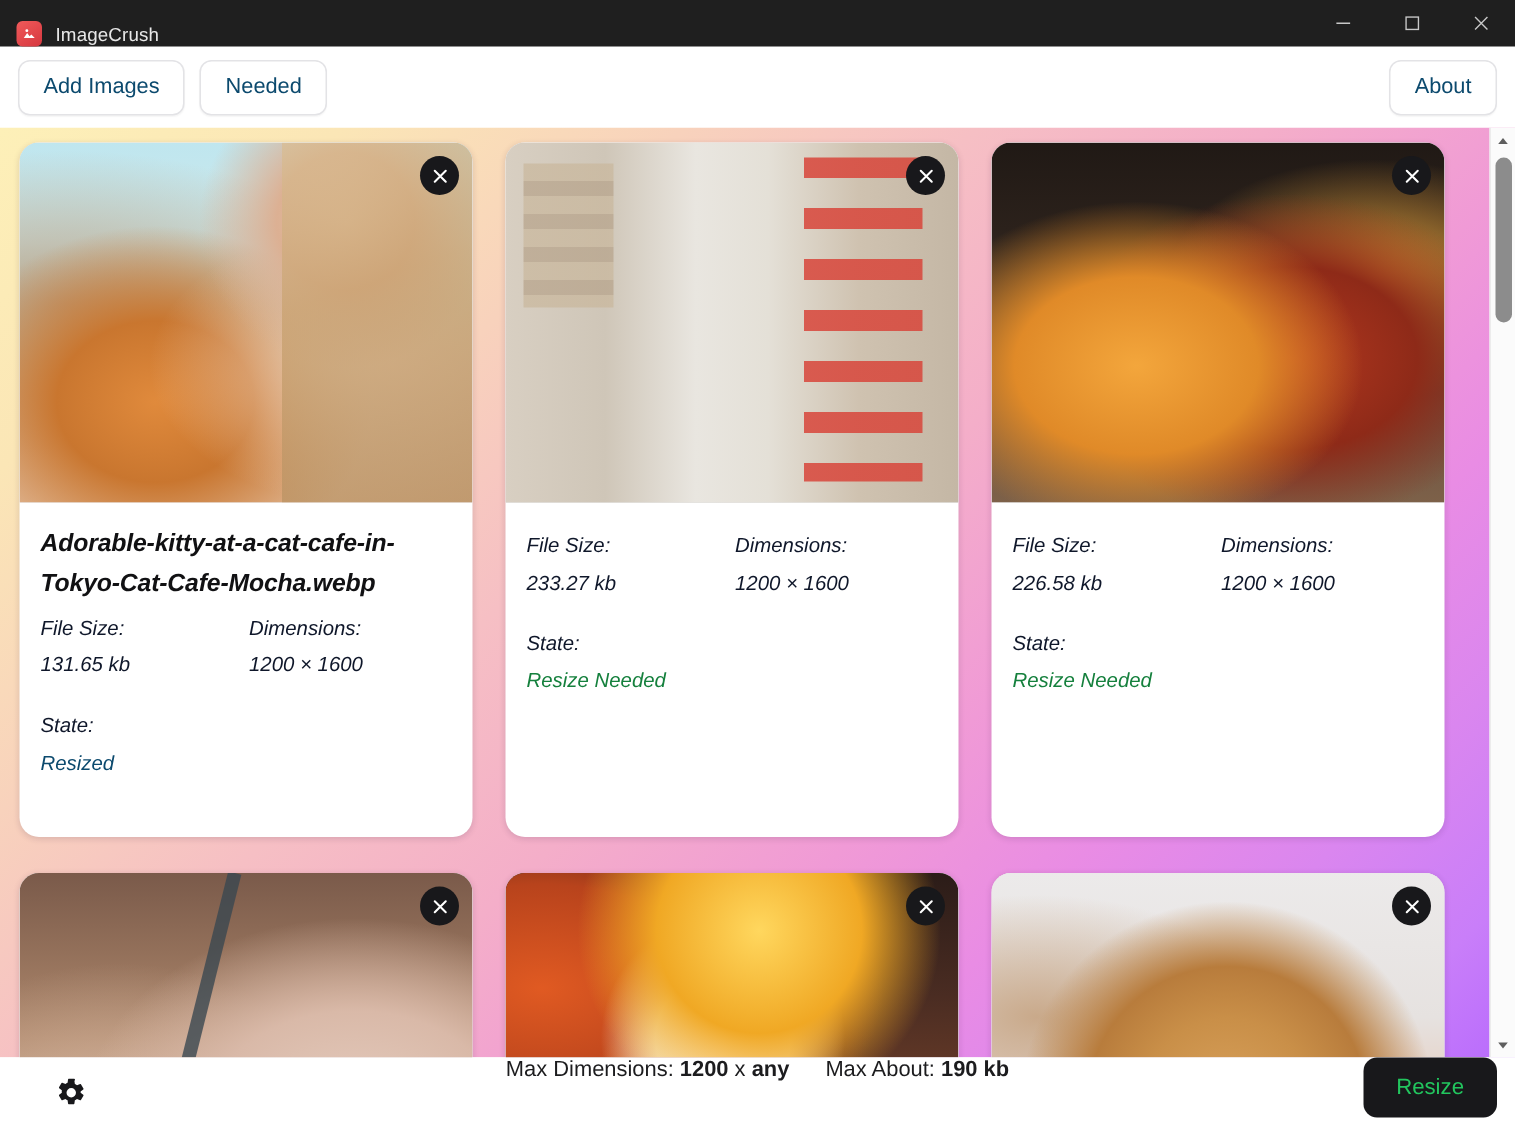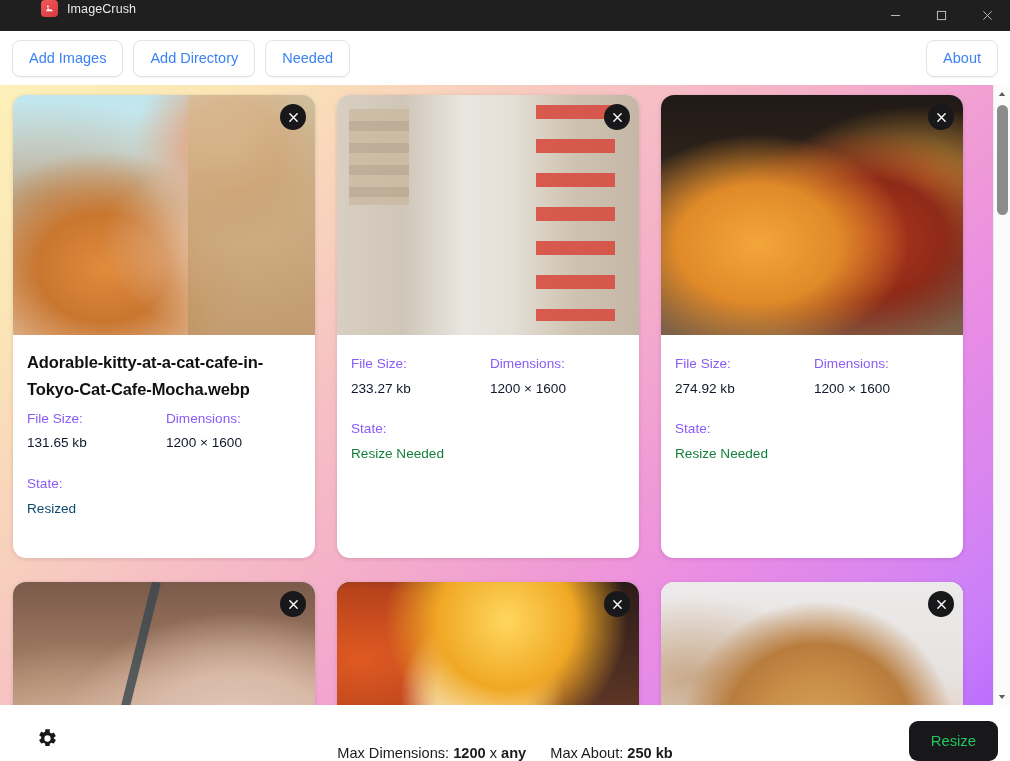--- a/index.html
+++ b/index.html
@@ -10,24 +10,23 @@
     overflow: hidden;
     font-family: "Liberation Sans", sans-serif;
     background: #ffffff;
   }
 
   
   .titlebar {
     height: 31px;
     background: #1f1f1f;
     display: flex;
-    align-items: flex-start;
+    align-items: flex-end;
     position: relative;
     user-select: none;
-    padding-left: 30px;
   }
   .titlebar-left {
     display: flex;
     align-items: center;
     gap: 9px;
     padding-left: 11px;
   }
   .app-icon {
     width: 17px;
     height: 17px;
@@ -68,21 +67,21 @@
     align-items: center;
     padding: 0 12px;
     gap: 10px;
   }
   .tbtn {
     height: 37px;
     padding: 0 16px;
     border: 1px solid #e3e3e6;
     border-radius: 8px;
     background: #ffffff;
-    color: #3b82f6;
+    color: #0c4a6e;
     font-size: 14.5px;
     font-family: "Liberation Sans", sans-serif;
     cursor: pointer;
     display: flex;
     align-items: center;
     justify-content: center;
     box-shadow: 0 1px 1px rgba(16,16,20,0.04);
   }
   .spacer { flex: 1 1 auto; }
 
@@ -128,39 +127,39 @@
     box-shadow: 0 1px 4px rgba(40,20,60,0.14);
     position: relative;
     height: 463px;
   }
   .card .thumb {
     position: relative;
     height: 240px;
     overflow: hidden;
     background: #d8d8d8;
   }
-  .card-info { padding: 14px 14px 0 14px; }
+  .card-info { padding: 14px 14px 0 14px; font-style: italic; }
   .fname {
     font-size: 16.5px;
     font-weight: bold;
     color: #111113;
     line-height: 1.66;
     letter-spacing: -0.1px;
     word-break: break-word;
     margin-bottom: 2px;
   }
   .meta-row {
     display: flex;
     margin-top: 3px;
   }
   .meta-col { width: 50%; }
   .meta-col.right { padding-left: 2px; }
   .lbl {
     font-size: 13.6px;
-    color: #8b5cf6;
+    color: #0f172a;
     line-height: 1.82;
   }
   .val {
     font-size: 13.6px;
     color: #0f172a;
     line-height: 1.82;
   }
   .state-block { margin-top: 16px; }
   .state-resized { color: #0c4a6e; font-size: 13.6px; line-height: 1.82; }
   .state-needed  { color: #15803d; font-size: 13.6px; line-height: 1.82; }
@@ -206,21 +205,21 @@
     background: #8c8c8c;
     border-radius: 6px;
     cursor: pointer;
   }
 
   
   .statusbar {
     height: 56px;
     background: #ffffff;
     display: flex;
-    align-items: flex-end;
+    align-items: flex-start;
     padding: 0 12px 0 0;
     position: relative;
   }
   .gear-btn {
     width: 46px; height: 46px;
     display: flex; align-items: center; justify-content: center;
     border: none; background: transparent; cursor: pointer;
     margin-left: 24px;
   }
   .gear-btn svg { display: block; }
@@ -361,21 +360,20 @@
     <div class="winbtn close">
       <svg width="11" height="11" viewBox="0 0 12 12">
           <path d="M1.5 1.5l9 9M10.5 1.5l-9 9" stroke="#c8c8c8" stroke-width="1"></path>
         </svg>
     </div>
   </div>
 </div>
 
 <div class="toolbar">
   <button class="tbtn">Add Images</button>
-  <button class="tbtn">Add Directory</button>
   <button class="tbtn">Needed</button>
   <div class="spacer"></div>
   <button class="tbtn">About</button>
 </div>
 
 <div class="content-wrap">
   <div class="gradient-bg"></div>
 
   <div class="scroll-area">
     <div class="grid">
@@ -441,21 +439,21 @@
           <button class="close-btn">
             <svg width="11" height="11" viewBox="0 0 12 12">
                 <path d="M2 2l8 8M10 2l-8 8" stroke="#ffffff" stroke-width="1.5" stroke-linecap="round"></path>
               </svg>
           </button>
         </div>
         <div class="card-info">
           <div class="meta-row">
             <div class="meta-col">
               <div class="lbl">File Size:</div>
-              <div class="val">274.92 kb</div>
+              <div class="val">226.58 kb</div>
             </div>
             <div class="meta-col right">
               <div class="lbl">Dimensions:</div>
               <div class="val">1200 × 1600</div>
             </div>
           </div>
           <div class="state-block">
             <div class="lbl">State:</div>
             <div class="state-needed">Resize Needed</div>
           </div>
@@ -519,17 +517,17 @@
   <button class="gear-btn">
     <span>
       <svg width="21" height="21" viewBox="0 0 24 24" fill="#18181b">
         <path d="M19.14 12.94a7.6 7.6 0 000-1.88l2.03-1.58a.5.5 0 00.12-.64l-1.92-3.32a.5.5 0 00-.6-.22l-2.39.96a7.3 7.3 0 00-1.62-.94l-.36-2.54A.5.5 0 0013.9 1.4h-3.84a.5.5 0 00-.5.42L9.2 4.36c-.58.24-1.12.56-1.62.94l-2.39-.96a.5.5 0 00-.6.22L2.67 7.88a.5.5 0 00.12.64l2.03 1.58a7.6 7.6 0 000 1.88L2.79 13.56a.5.5 0 00-.12.64l1.92 3.32c.13.22.38.3.6.22l2.39-.96c.5.38 1.04.7 1.62.94l.36 2.54c.04.24.25.42.5.42h3.84c.25 0 .46-.18.5-.42l.36-2.54c.58-.24 1.12-.56 1.62-.94l2.39.96c.22.08.47 0 .6-.22l1.92-3.32a.5.5 0 00-.12-.64l-2.03-1.58zM12 15.6A3.6 3.6 0 1112 8.4a3.6 3.6 0 010 7.2z"></path>
       </svg>
     </span>
   </button>
 
   <div class="status-center">
     <span class="status-item"><span class="lbl-txt">Max Dimensions:</span> <b>1200</b><span> x </span><b>any</b></span>
-    <span class="status-item"><span class="lbl-txt">Max About:</span> <b>250 kb</b></span>
+    <span class="status-item"><span class="lbl-txt">Max About:</span> <b>190 kb</b></span>
   </div>
 
   <button class="resize-btn">Resize</button>
 </div>
 
 </body></html>

